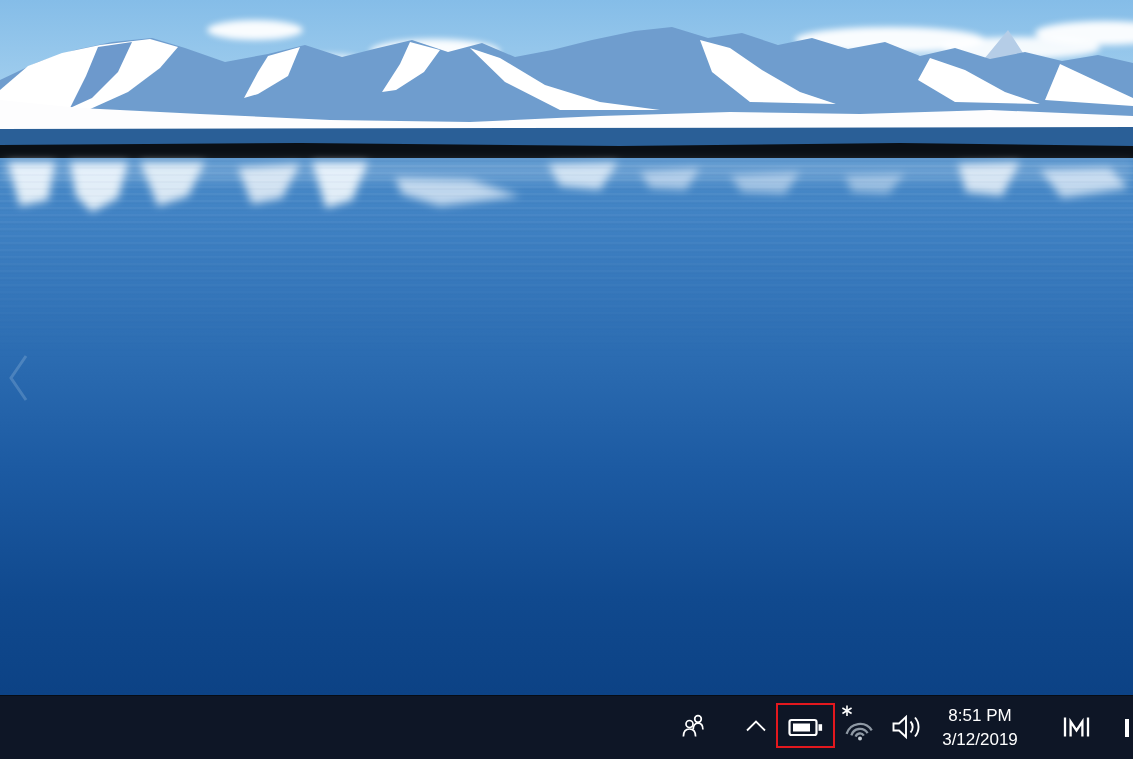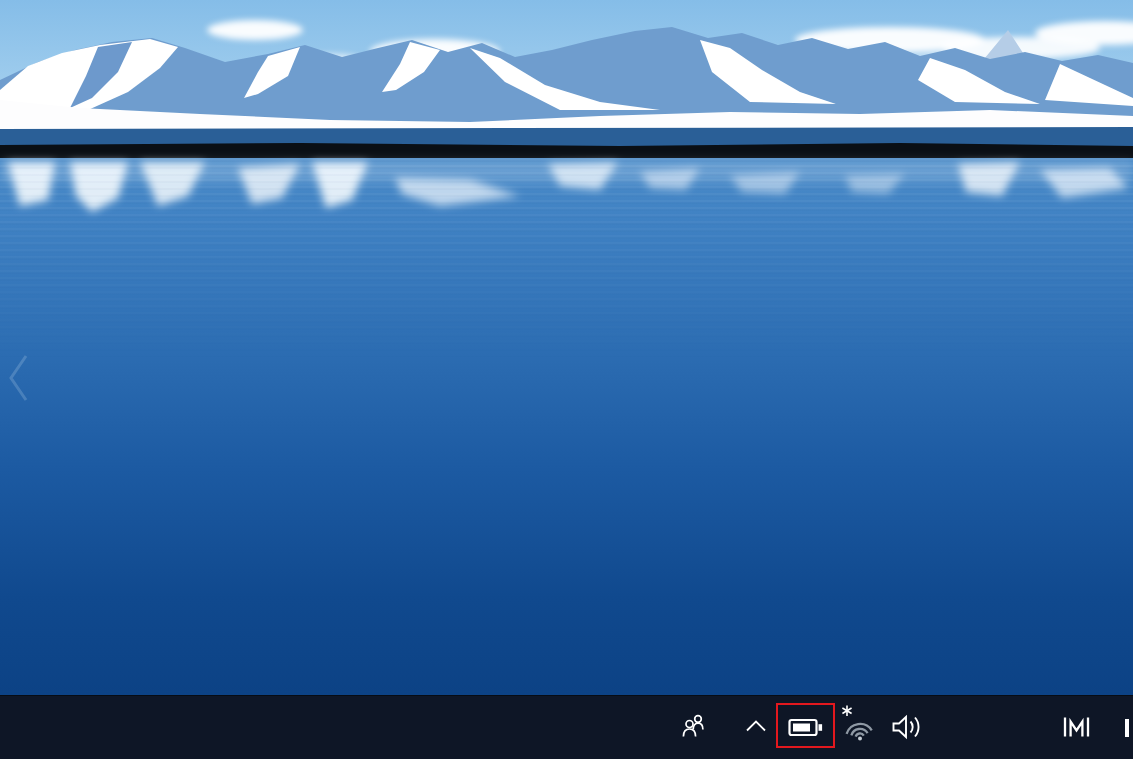--- a/index.html
+++ b/index.html
@@ -164,20 +164,24 @@
     <div class="tray-icon" style="left:886px;top:10px;width:42px;height:42px;">
       <svg width="33" height="28" viewBox="0 0 33 28">
         <g fill="none" stroke="#ffffff" stroke-width="1.9">
           <path d="M2.5,10.5 H8 L15,4 V24 L8,17.5 H2.5 Z"></path>
           <path d="M19.5,8.5 A8,8 0 0,1 19.5,19.5"></path>
           <path d="M24,4.5 A14.5,14.5 0 0,1 24,23.5"></path>
         </g>
       </svg>
     </div>
 
+    <div class="clock">
+      <div>8:51 PM</div>
+      <div>3/12/2019</div>
+    </div>
 
     <div class="tray-icon" style="left:1056px;top:10px;width:40px;height:42px;">
       <svg width="29" height="24" viewBox="0 0 29 24">
         <g fill="none" stroke="#ffffff" stroke-width="2.3">
           <path d="M3,2.5 V21.5"></path>
           <path d="M26,2.5 V21.5"></path>
           <path d="M8.6,21.5 V6.5 L14.5,15.5 L20.4,6.5 V21.5"></path>
         </g>
       </svg>
     </div>

